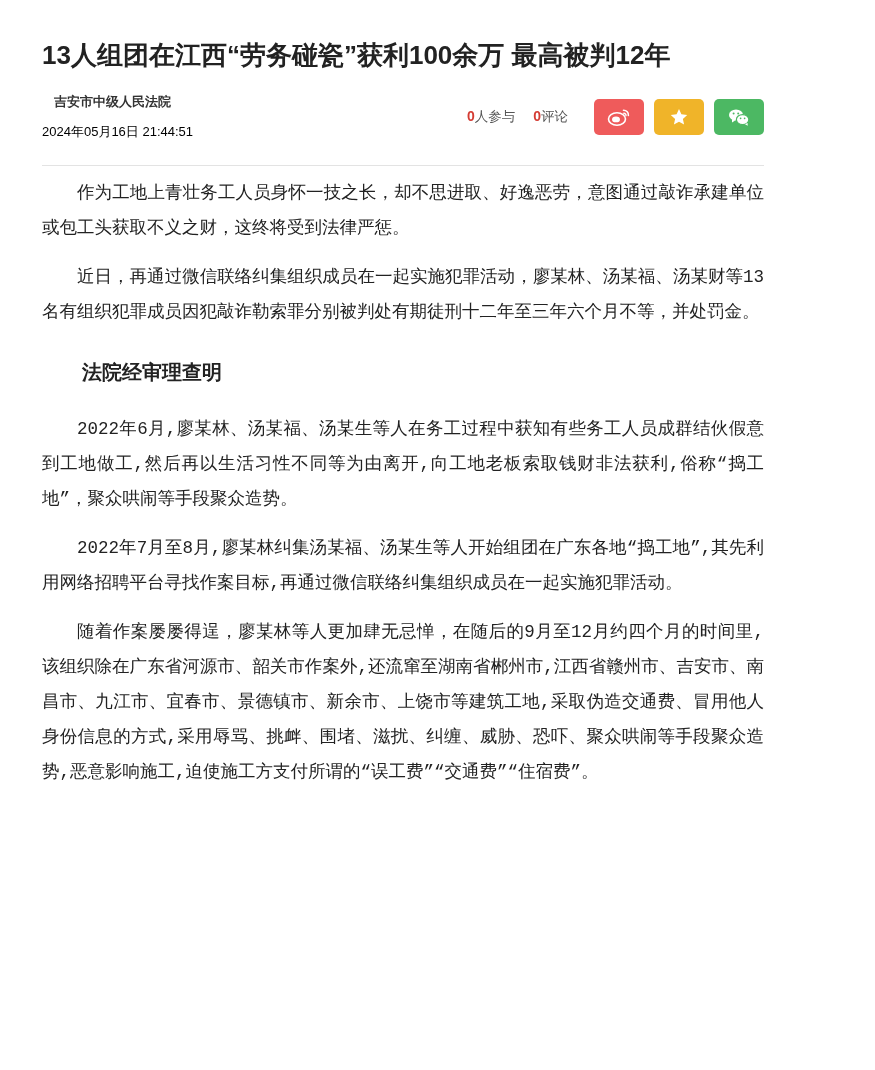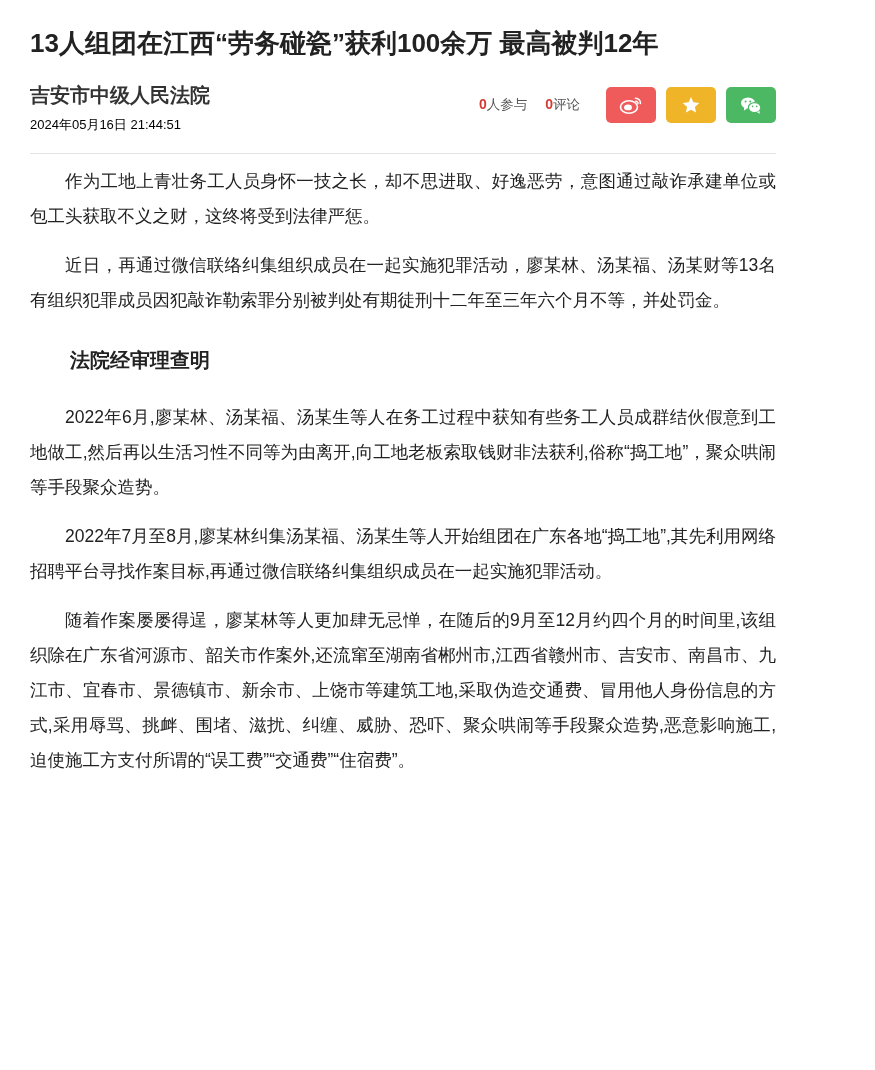--- a/index.html
+++ b/index.html
@@ -9,21 +9,21 @@
   }
   body {
     width: 875px;
     font-family: "Liberation Sans", sans-serif;
     color: #222;
   }
   .page {
     width: 806px;
     min-height: 1070px;
     box-sizing: border-box;
-    padding: 4px;
+    padding: 16px;
     background: #fff;
     position: relative;
   }
   .article {
     padding: 0 26px;
     box-sizing: border-box;
   }
   .headline {
     font-size: 26px;
     font-weight: bold;
@@ -33,25 +33,25 @@
     margin: 0;
     padding: 22px 0 0 0;
     font-family: "Liberation Sans", sans-serif;
   }
   .meta-block {
     margin-top: 20px;
     position: relative;
     min-height: 58px;
   }
   .source {
-    font-size: 20px;
+    font-size: 13px;
     color: #333333;
     font-weight: bold;
     line-height: 1.4;
-    margin: 0;
+    margin: 12px;
   }
   .timestamp {
     font-size: 13px;
     color: #000000;
     margin-top: 7px;
     line-height: 1.4;
   }
   .meta-right {
     position: absolute;
     right: 0;
@@ -103,21 +103,21 @@
   .body-text {
     padding-top: 10px;
   }
   .body-text p {
     font-size: 17.5px;
     line-height: 2.0;
     color: #222222;
     margin: 0 0 14px 0;
     text-indent: 2em;
     text-align: justify;
-    font-family: Liberation Sans, sans-serif;
+    font-family: Liberation Mono, monospace;
   }
   .body-text p.subhead {
     text-indent: 2em;
     font-weight: bold;
     font-family: "Liberation Sans", sans-serif;
     font-size: 20px;
     margin-top: 22px;
     margin-bottom: 20px;
   }
   .icon-svg { display:block; }

